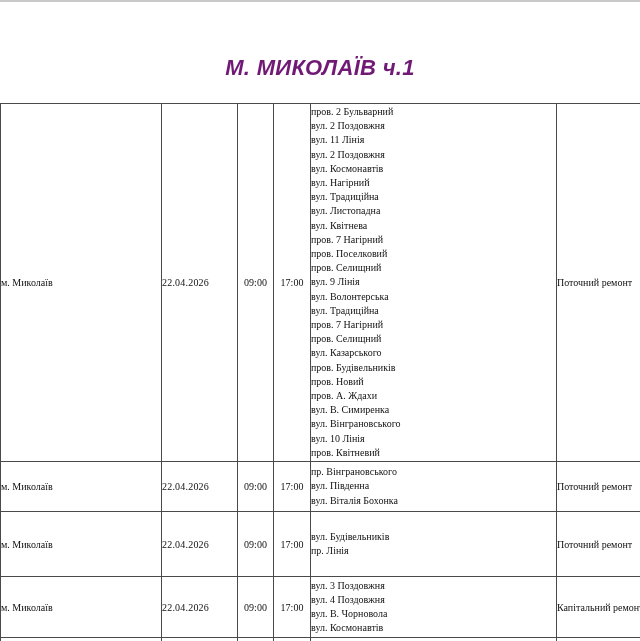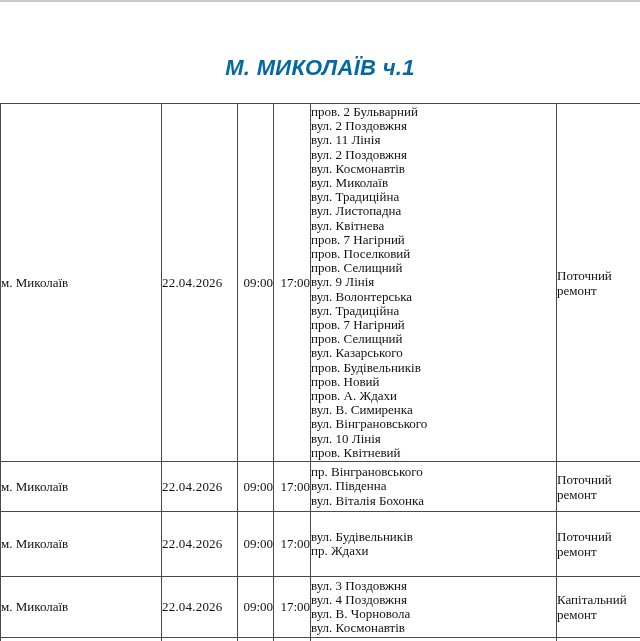--- a/index.html
+++ b/index.html
@@ -20,36 +20,36 @@
   }
   .doc-title {
     margin: 53px 0 22px 0;
     text-align: center;
     font-family: "Liberation Sans", sans-serif;
     font-weight: bold;
     font-style: italic;
     font-size: 22px;
     line-height: 26px;
     letter-spacing: 0.3px;
-    color: #0369a1;
+    color: #701a75;
   }
   table.schedule {
     border-collapse: collapse;
     table-layout: fixed;
     width: 652px; 
   }
   table.schedule td {
     border: 1px solid #4a4a4a;
-    font-size: 13px;
+    font-size: 10px;
     vertical-align: middle;
     padding: 0;
   }
   td.cell-location { padding-left: 7px; }
   td.cell-date     { padding-left: 7px; letter-spacing: 0.2px; }
-  td.cell-time     { text-align: right; }
+  td.cell-time     { text-align: center; }
   td.cell-streets  { padding: 2px 4px 2px 5px; }
   td.cell-streets div { line-height: 14.2px; white-space: nowrap; }
   td.cell-repair   { padding: 0 4px 0 6px; line-height: 15px; }
   tr.stub-row td   { border-bottom: none; }
 </style>
 </head>
 <body>
 
 <div class="top-strip"></div>
 
@@ -69,21 +69,21 @@
       <td class="cell-location">м. Миколаїв</td>
       <td class="cell-date">22.04.2026</td>
       <td class="cell-time">09:00</td>
       <td class="cell-time">17:00</td>
       <td class="cell-streets">
           <div>пров. 2 Бульварний</div>
           <div>вул. 2 Поздовжня</div>
           <div>вул. 11 Лінія</div>
           <div>вул. 2 Поздовжня</div>
           <div>вул. Космонавтів</div>
-          <div>вул. Миколаїв</div>
+          <div>вул. Нагірний</div>
           <div>вул. Традиційна</div>
           <div>вул. Листопадна</div>
           <div>вул. Квітнева</div>
           <div>пров. 7 Нагірний</div>
           <div>пров. Поселковий</div>
           <div>пров. Селищний</div>
           <div>вул. 9 Лінія</div>
           <div>вул. Волонтерська</div>
           <div>вул. Традиційна</div>
           <div>пров. 7 Нагірний</div>
@@ -111,21 +111,21 @@
         </td>
       <td class="cell-repair">Поточний ремонт</td>
     </tr>
     <tr style="height:65px">
       <td class="cell-location">м. Миколаїв</td>
       <td class="cell-date">22.04.2026</td>
       <td class="cell-time">09:00</td>
       <td class="cell-time">17:00</td>
       <td class="cell-streets">
           <div>вул. Будівельників</div>
-          <div>пр. Ждахи</div>
+          <div>пр. Лінія</div>
         </td>
       <td class="cell-repair">Поточний ремонт</td>
     </tr>
     <tr style="height:61px">
       <td class="cell-location">м. Миколаїв</td>
       <td class="cell-date">22.04.2026</td>
       <td class="cell-time">09:00</td>
       <td class="cell-time">17:00</td>
       <td class="cell-streets">
           <div>вул. 3 Поздовжня</div>

